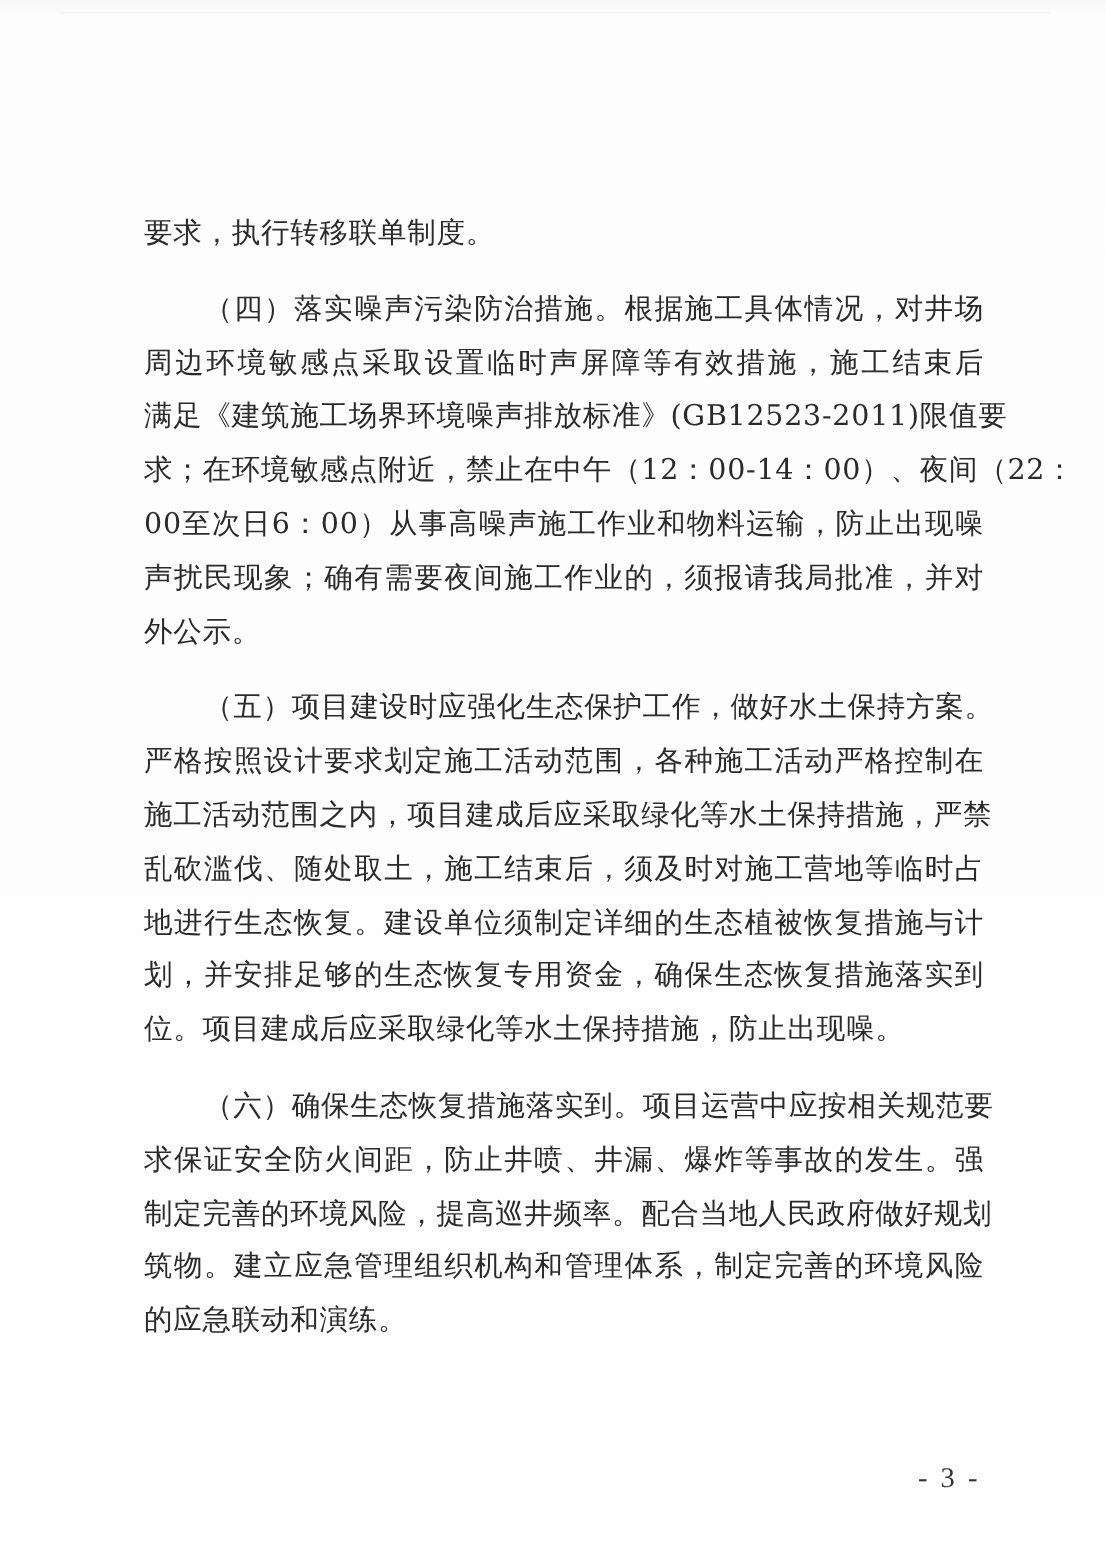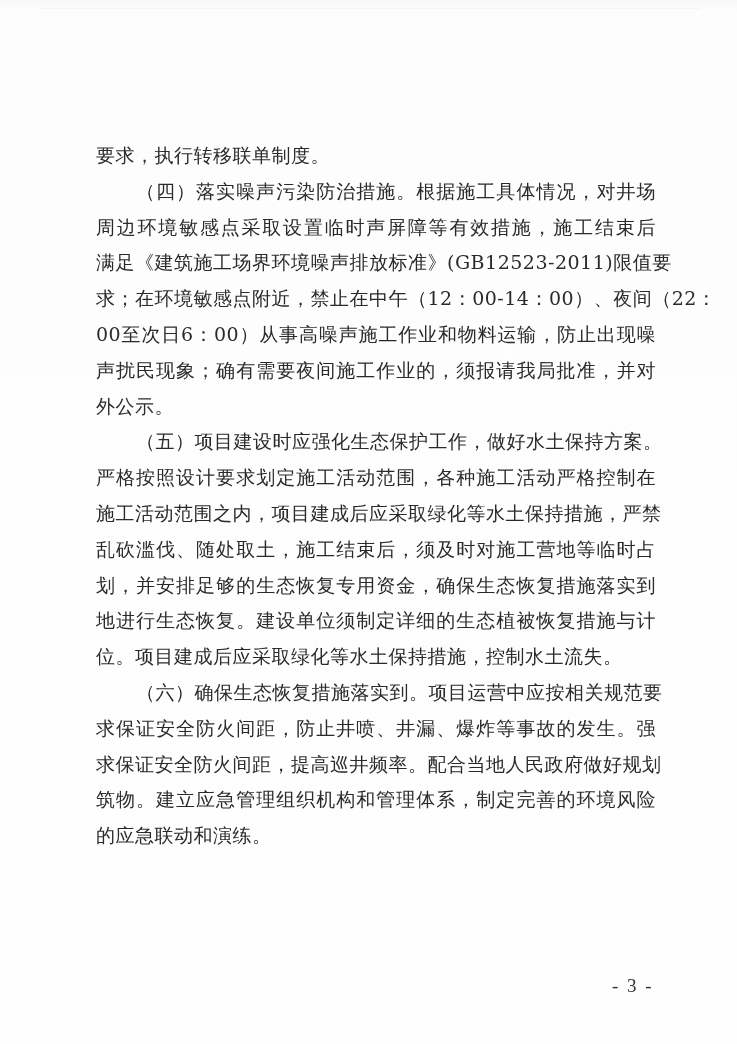--- a/index.html
+++ b/index.html
@@ -32,20 +32,21 @@
       letter-spacing: 0.5px;
     }
     .line {
       height: 35.8px;
       line-height: 35.8px;
       white-space: nowrap;
       overflow: visible;
     }
     .line.indent {
       padding-left: 40px;
+      margin-top: 15px;
     }
     .line.justify {
       text-align: justify;
       text-align-last: justify;
     }
     .page-number {
       position: absolute;
       left: 612px;
       top: 975px;
       font-family: "Liberation Serif", "DejaVu Serif", serif;
@@ -79,29 +80,29 @@
       <div class="line justify">00至次日6：00）从事高噪声施工作业和物料运输，防止出现噪</div>
       <div class="line justify">声扰民现象；确有需要夜间施工作业的，须报请我局批准，并对</div>
       <div class="line">外公示。</div>
     </div>
 
     <div>
       <div class="line indent justify">（五）项目建设时应强化生态保护工作，做好水土保持方案。</div>
       <div class="line justify">严格按照设计要求划定施工活动范围，各种施工活动严格控制在</div>
       <div class="line justify">施工活动范围之内，项目建成后应采取绿化等水土保持措施，严禁</div>
       <div class="line justify">乱砍滥伐、随处取土，施工结束后，须及时对施工营地等临时占</div>
+      <div class="line justify">地进行生态恢复。建设单位须制定详细的生态植被恢复措施与计</div>
       <div class="line justify">划，并安排足够的生态恢复专用资金，确保生态恢复措施落实到</div>
-      <div class="line justify">地进行生态恢复。建设单位须制定详细的生态植被恢复措施与计</div>
-      <div class="line">位。项目建成后应采取绿化等水土保持措施，控制水土流失。</div>
+      <div class="line">位。项目建成后应采取绿化等水土保持措施，防止出现噪。</div>
     </div>
 
     <div>
       <div class="line indent justify">（六）确保生态恢复措施落实到。项目运营中应按相关规范要</div>
       <div class="line justify">求保证安全防火间距，防止井喷、井漏、爆炸等事故的发生。强</div>
-      <div class="line justify">求保证安全防火间距，提高巡井频率。配合当地人民政府做好规划</div>
+      <div class="line justify">制定完善的环境风险，提高巡井频率。配合当地人民政府做好规划</div>
       <div class="line justify">筑物。建立应急管理组织机构和管理体系，制定完善的环境风险</div>
       <div class="line">的应急联动和演练。</div>
     </div>
 
   </div>
 
   <div class="page-number">- 3 -</div>
 </div>
 
 </body></html>

